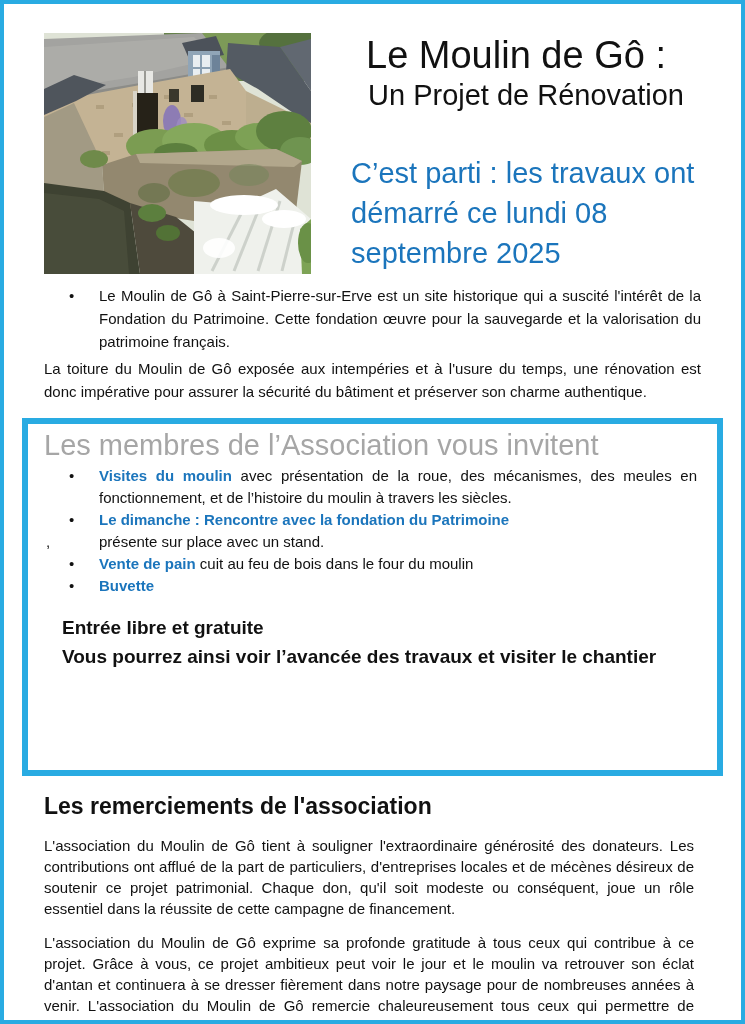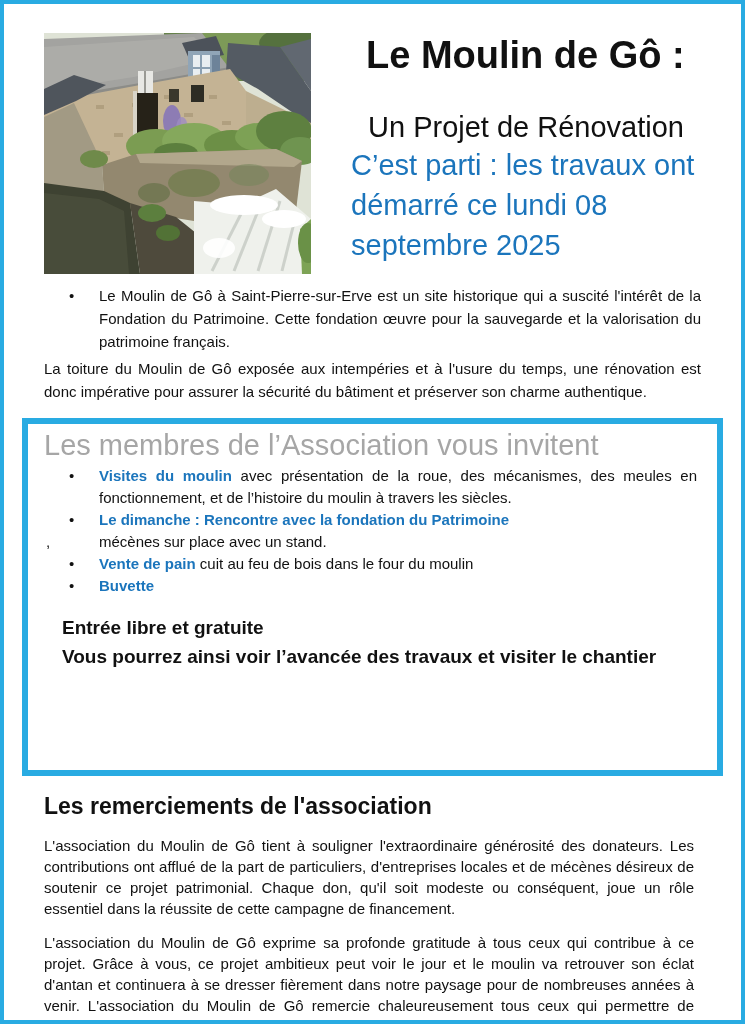--- a/index.html
+++ b/index.html
@@ -10,28 +10,29 @@
     background:#ffffff;
     border:4px solid #29abe2;
     overflow:hidden;
   }
   
   .header{display:flex; align-items:flex-start; padding:29px 20px 0 40px;}
   .photo-wrap{width:267px; height:241px; flex:0 0 auto; overflow:hidden;}
   .photo-wrap svg{display:block;}
   .title-col{margin-left:40px; width:380px;}
   .main-title{
-    font-size:38px; line-height:44px; color:#111111; font-weight:700;
+    font-size:38px; line-height:44px; color:#111111; font-weight:400;
     padding-left:15px; letter-spacing:0px; white-space:nowrap;
   }
   .sub-title{
     font-size:29px; line-height:36px; color:#111111; font-weight:400;
-    padding-left:17px; white-space:nowrap;margin-top:32px;
+    padding-left:17px; white-space:nowrap;
   }
   .announce{
+    margin-top:40px;
     font-size:29px; line-height:40px; color:#1b75bc; font-weight:400;
   }
   
   .intro{margin:10px 40px 0 40px; font-size:15px; line-height:23px; color:#111111;}
   .bullet-row{display:flex;}
   .bullet-marker{flex:0 0 30px; margin-left:25px; text-align:left;}
   .bullet-marker::before{content:"•"; font-size:15px;}
   .bullet-text{flex:1; text-align:justify;}
   .intro-para{text-align:justify; margin-top:4px;}
   
@@ -186,21 +187,21 @@
       <div class="bullet-row">
         <span class="bullet-marker"></span>
         <span class="bullet-text"><span class="blue-lead">Visites du moulin</span><span> avec présentation de la roue, des mécanismes, des meules en fonctionnement, et de l’histoire du moulin à travers les siècles.</span></span>
       </div>
       <div class="bullet-row">
         <span class="bullet-marker"></span>
         <span class="bullet-text"><span class="blue-lead">Le dimanche : Rencontre avec la fondation du Patrimoine</span><span></span></span>
       </div>
       <div class="comma-row">
         <span class="comma-cell">,</span>
-        <span>mécènes sur place avec un stand.</span>
+        <span>présente sur place avec un stand.</span>
       </div>
       <div class="bullet-row">
         <span class="bullet-marker"></span>
         <span class="bullet-text"><span class="blue-lead">Vente de pain</span><span> cuit au feu de bois dans le four du moulin</span></span>
       </div>
       <div class="bullet-row">
         <span class="bullet-marker"></span>
         <span class="bullet-text"><span class="blue-lead">Buvette</span><span></span></span>
       </div>
     </div>

